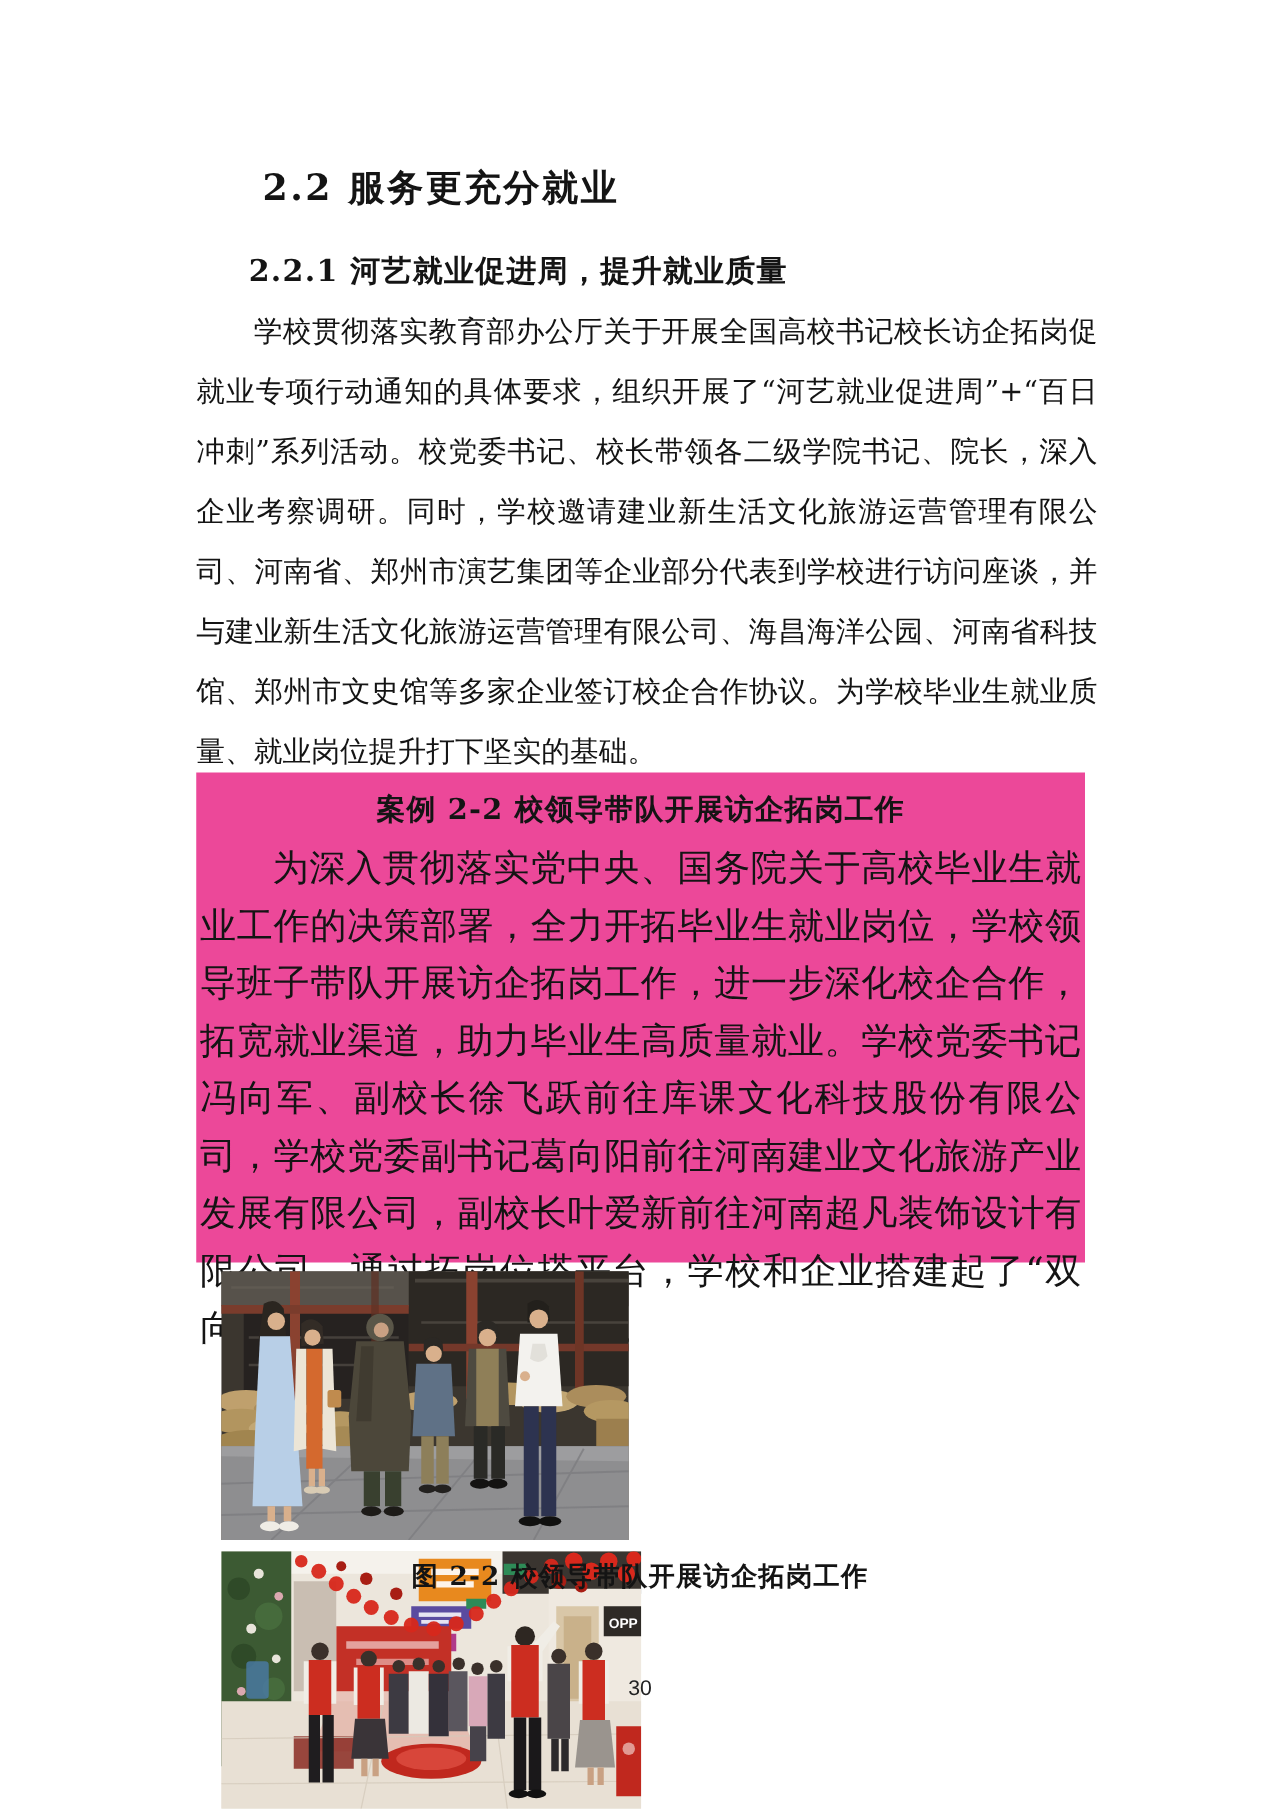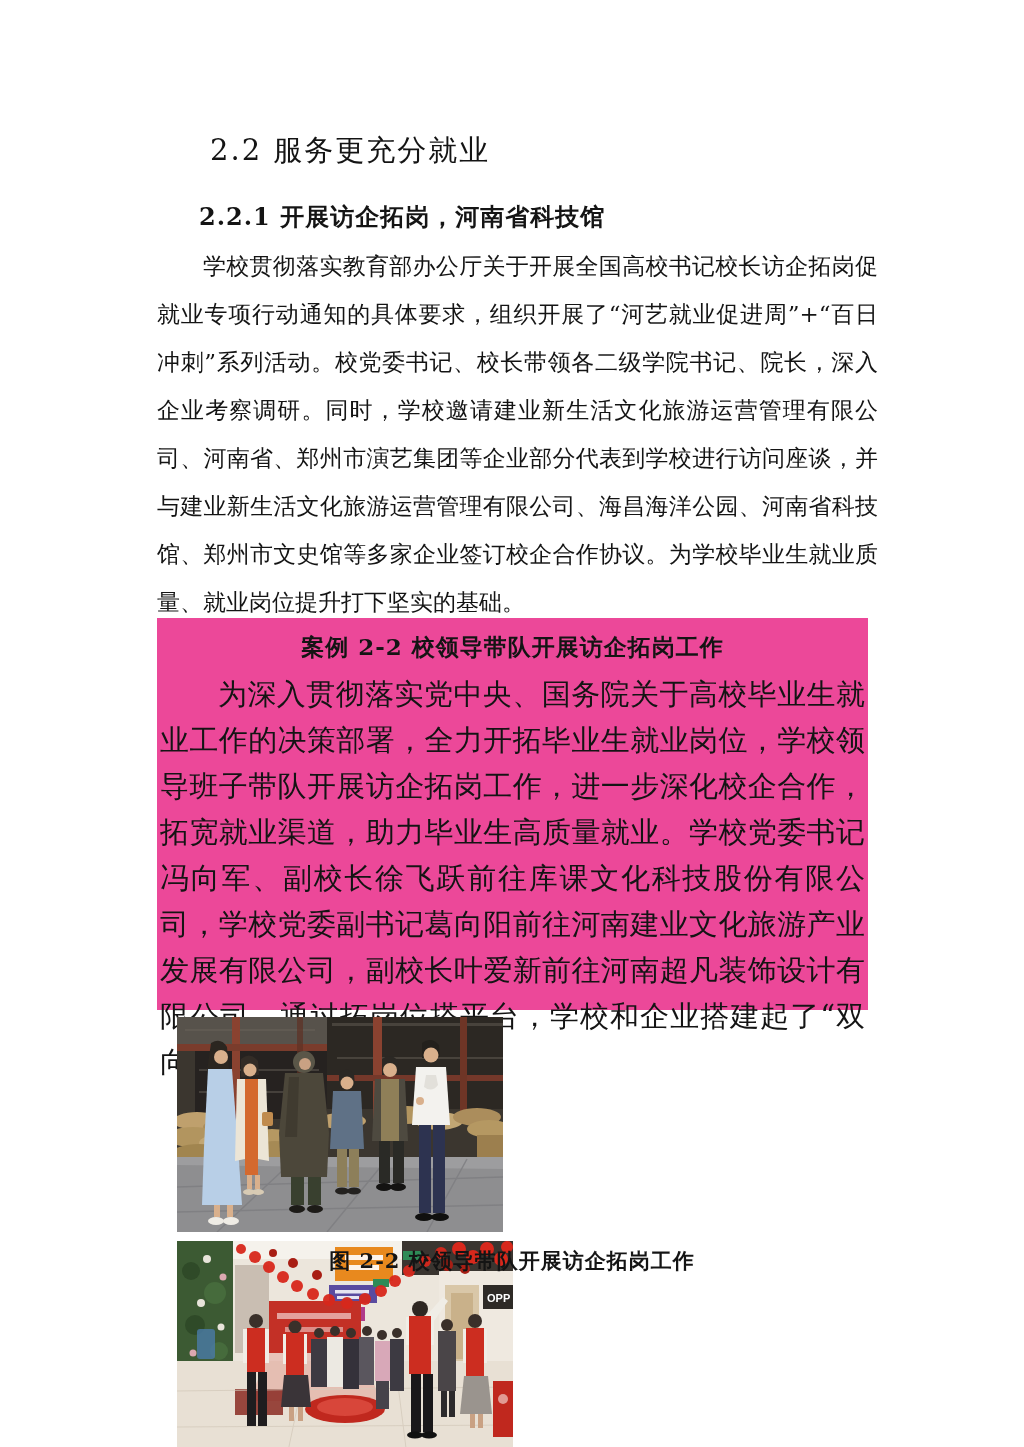--- a/index.html
+++ b/index.html
@@ -2,21 +2,21 @@
 <html><head>
 <meta charset="utf-8">
 <style>
   html,body{margin:0;padding:0;background:#ffffff;}
   .page{
     position:relative;width:1024px;height:1447px;background:#ffffff;
     font-family:"DejaVu Serif","Liberation Serif",serif;color:#141414;overflow:hidden;
   }
   .h1{
     position:absolute;left:210px;top:131px;margin:0;
-    font-size:29px;font-weight:normal;letter-spacing:2px;
+    font-size:29px;font-weight:bold;letter-spacing:2px;
   }
   .h2{
     position:absolute;left:199px;top:201px;margin:0;
     font-size:24px;font-weight:bold;letter-spacing:1px;
   }
   .body-par{
     position:absolute;left:157px;top:242px;width:721px;margin:0;
     font-size:23px;line-height:48px;text-align:justify;text-indent:2em;
   }
   .case-box{
@@ -41,21 +41,21 @@
     position:absolute;left:0;top:1341px;width:1024px;
     text-align:center;font-size:17px;font-family:"Liberation Sans",sans-serif;color:#222;
   }
 </style>
 </head>
 <body>
 
 <div class="page">
 
   <h1 class="h1">2.2 服务更充分就业</h1>
-  <h2 class="h2">2.2.1 开展访企拓岗，河南省科技馆</h2>
+  <h2 class="h2">2.2.1 河艺就业促进周，提升就业质量</h2>
 
   <p class="body-par">学校贯彻落实教育部办公厅关于开展全国高校书记校长访企拓岗促就业专项行动通知的具体要求，组织开展了“河艺就业促进周”+“百日冲刺”系列活动。校党委书记、校长带领各二级学院书记、院长，深入企业考察调研。同时，学校邀请建业新生活文化旅游运营管理有限公司、河南省、郑州市演艺集团等企业部分代表到学校进行访问座谈，并与建业新生活文化旅游运营管理有限公司、海昌海洋公园、河南省科技馆、郑州市文史馆等多家企业签订校企合作协议。为学校毕业生就业质量、就业岗位提升打下坚实的基础。</p>
 
   <section class="case-box">
     <h3 class="case-title">案例 2-2 校领导带队开展访企拓岗工作</h3>
     <p class="case-text">为深入贯彻落实党中央、国务院关于高校毕业生就业工作的决策部署，全力开拓毕业生就业岗位，学校领导班子带队开展访企拓岗工作，进一步深化校企合作，拓宽就业渠道，助力毕业生高质量就业。学校党委书记冯向军、副校长徐飞跃前往库课文化科技股份有限公司，学校党委副书记葛向阳前往河南建业文化旅游产业发展有限公司，副校长叶爱新前往河南超凡装饰设计有限公司，通过拓岗位搭平台，学校和企业搭建起了“双向奔赴”的高质量就业桥梁。</p>
   </section>
 
   <figure style="margin:0">
     <div class="photos">
@@ -306,14 +306,15 @@
           </g>
           <rect x="316" y="140" width="20" height="56" fill="#c0281e"></rect>
           <circle cx="326" cy="158" r="5" fill="#e8b6b0" opacity="0.8"></circle>
         </g>
       </svg>
 
     </div>
     <figcaption class="caption">图 2-2 校领导带队开展访企拓岗工作</figcaption>
   </figure>
 
+  <div class="page-num">30</div>
 
 </div>
 
 </body></html>

